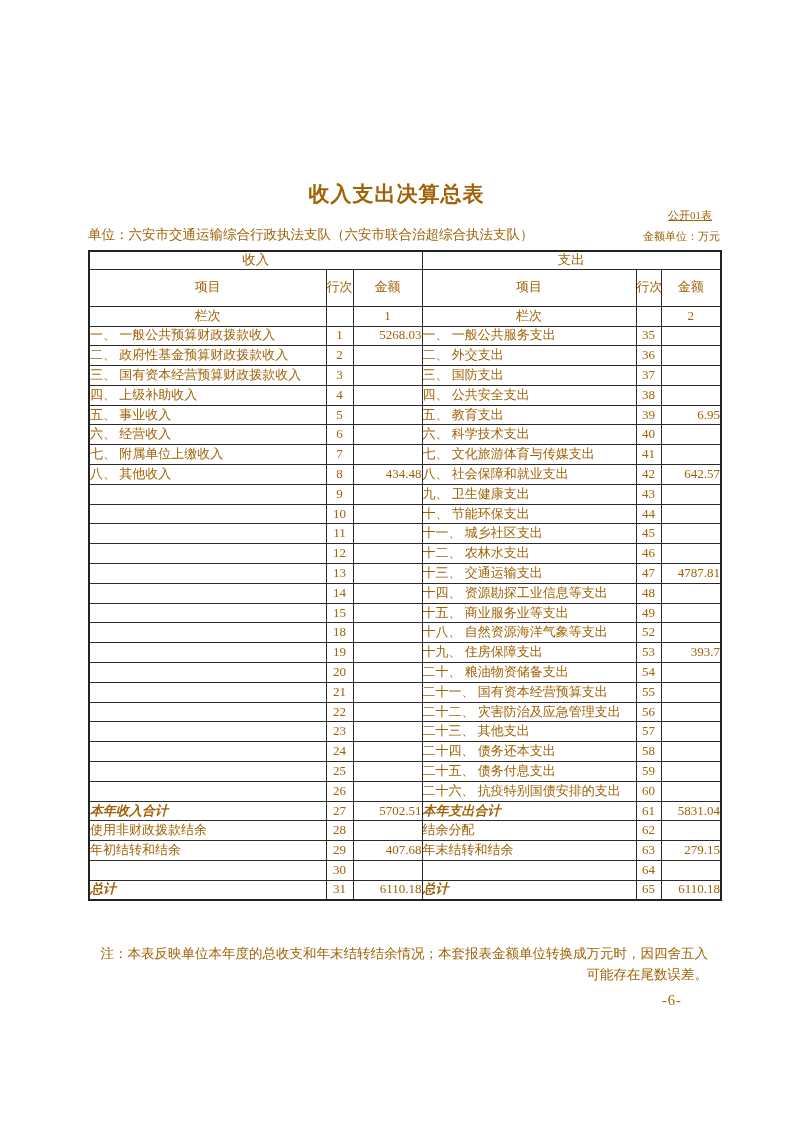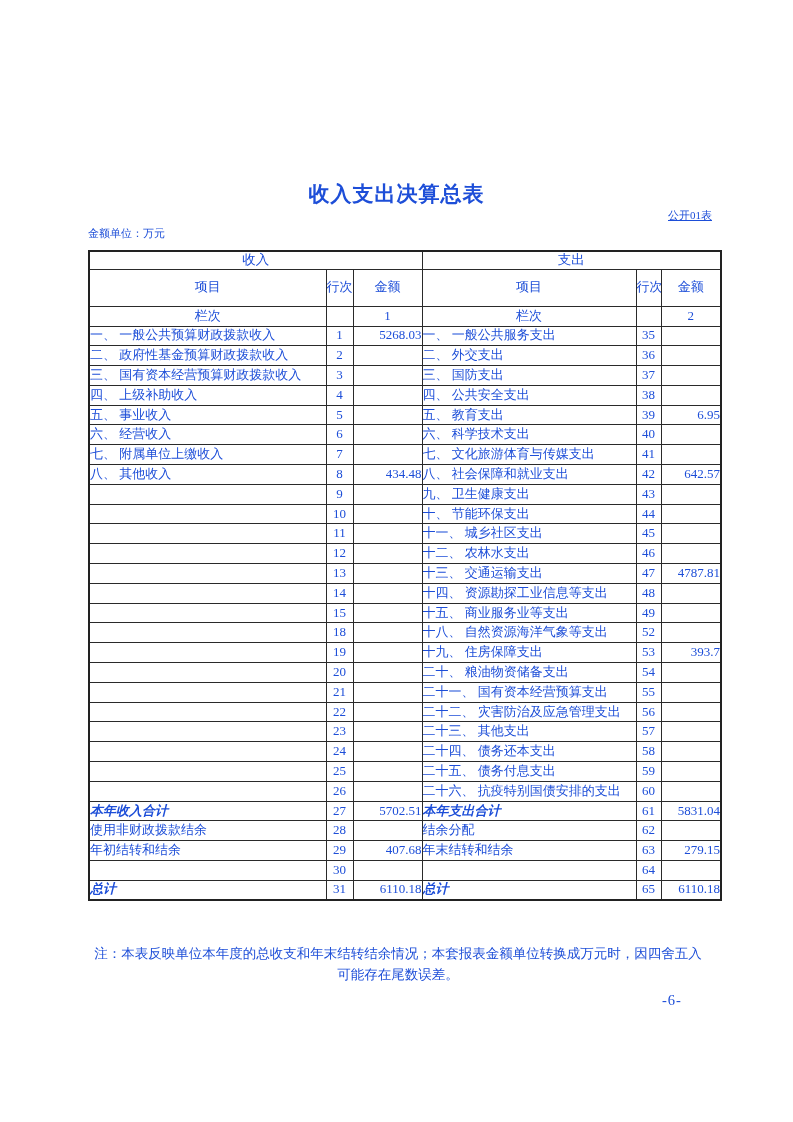--- a/index.html
+++ b/index.html
@@ -1,21 +1,21 @@
 <!DOCTYPE html>
 <html><head>
 <meta charset="utf-8">
 <style>
   html, body { margin: 0; padding: 0; background: #ffffff; }
   .page {
     position: relative;
     width: 793px;
     height: 1122px;
     background: #ffffff;
-    color: #1d4ed8;
+    color: #a16207;
     font-family: "Liberation Serif", "DejaVu Serif", serif;
     overflow: hidden;
   }
   .title {
     position: absolute;
     top: 180px; left: 0; width: 100%;
     text-align: center;
     font-size: 21px;
     font-weight: bold;
     letter-spacing: 1px;
@@ -63,39 +63,40 @@
   tr.r { height: 19.8px; }
   td.lbl { text-align: left; padding-left: 3px; }
   td.num { text-align: center; }
   td.amt { text-align: right; padding-right: 2px; }
   td.bc  { font-weight: bold; padding-left: 0; font-style: italic; }
   .note {
     position: absolute;
     top: 943px; left: 88px; width: 620px;
     font-size: 13.5px;
     line-height: 21px;
-    text-align: center;
+    text-align: right;
   }
   .page-number {
     position: absolute;
     top: 992px; left: 662px;
     font-size: 14.5px;
     letter-spacing: 1px;
   }
 </style>
 </head>
 <body>
 
 <div class="page">
 
   <div class="title">收入支出决算总表</div>
 
   <div class="form-label">公开01表</div>
 
   <div class="meta-row">
+    <span class="unit">单位：六安市交通运输综合行政执法支队（六安市联合治超综合执法支队）</span>
     <span class="amount-unit">金额单位：万元</span>
   </div>
 
   <table class="budget">
     <colgroup>
       <col style="width:237px">
         <col style="width:27px">
         <col style="width:69px">
       <col style="width:214px">
         <col style="width:25px">

